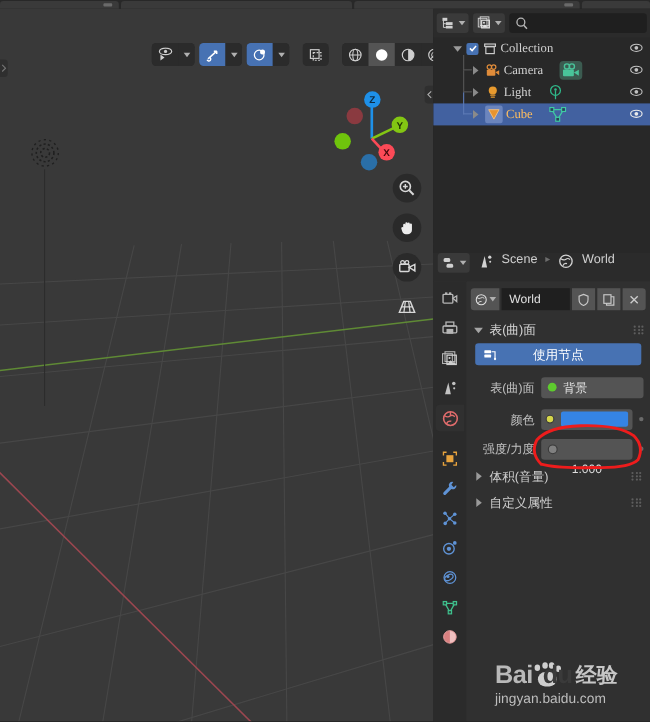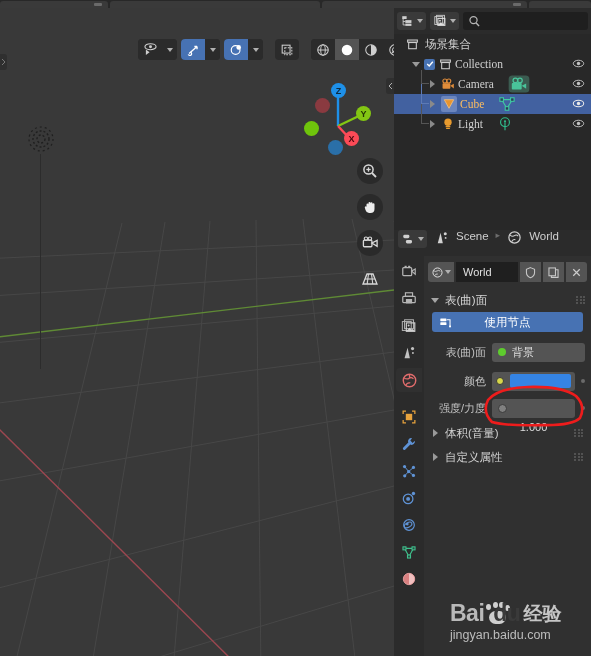--- a/index.html
+++ b/index.html
@@ -381,27 +381,20 @@
         <span class="chev"></span>
       </div>
       <div id="ol-search" title="">
         <svg width="13" height="13" viewBox="0 0 16 16" class="icn">
           <circle cx="6.8" cy="6.3" r="4.4" fill="none" stroke="#b6b6b6" stroke-width="1.5"></circle>
           <line x1="10" y1="9.8" x2="13.6" y2="13.6" stroke="#b6b6b6" stroke-width="1.7"></line>
         </svg>
       </div>
     </div>
 
-    <div class="ol-row" style="padding-left:12px">
-      <svg width="13" height="13" viewBox="0 0 16 16" class="icn" style="margin-right:6px">
-        <rect x="2" y="2.5" width="12" height="2.6" fill="none" stroke="#cfcfcf" stroke-width="1.3"></rect>
-        <rect x="3.3" y="5.6" width="9.4" height="7.6" fill="none" stroke="#cfcfcf" stroke-width="1.3"></rect>
-      </svg>
-      <span>场景集合</span>
-    </div>
 
     <div class="ol-row" style="padding-left:18px">
       <span class="ol-tri down"></span>
       <span class="ol-cb">
         <svg width="8" height="8" viewBox="0 0 10 10">
             <path d="M1.5 5 L4 7.5 L8.5 2.2" stroke="#fff" stroke-width="1.7" fill="none"></path>
           </svg>
       </span>
       <svg width="13" height="13" viewBox="0 0 16 16" class="icn">
         <rect x="2" y="2.5" width="12" height="2.6" fill="none" stroke="#cfcfcf" stroke-width="1.3"></rect>
@@ -437,46 +430,20 @@
         </svg>
       </span>
       <span class="eye">
         <svg width="13" height="13" viewBox="0 0 16 16" class="icn">
           <ellipse cx="8" cy="8" rx="6.4" ry="4" fill="none" stroke="#c2c2c2" stroke-width="1.2"></ellipse>
           <circle cx="8" cy="8" r="2.1" fill="#c2c2c2"></circle>
         </svg>
       </span>
     </div>
 
-    <div class="ol-row selected" style="padding-left:36px">
-      <span class="treeline" style="left:27px; top:-10px; width:1px; height:20px; background:#5d7ab5;"></span>
-      <span class="treeline" style="left:27px; top:9px; width:8px; height:1px; background:#5d7ab5;"></span>
-      <span class="ol-tri right"></span>
-      <span style="margin-left:2px; width:16px; height:16px; background:#6b85bd; border-radius:2px; display:flex; align-items:center; justify-content:center;">
-        <svg width="12" height="12" viewBox="0 0 14 14" class="icn">
-          <path d="M1.5 2 L12.5 2 L7 12 Z" fill="#e8942e" stroke="#f0c080" stroke-width="1"></path>
-        </svg>
-      </span>
-      <span class="ol-label sel">Cube</span>
-      <span style="margin-left:14px">
-        <svg width="18" height="16" viewBox="0 0 20 18" class="icn">
-          <path d="M4 4 L16 4 L10 14 Z" fill="none" stroke="#3fc9a3" stroke-width="1.3"></path>
-          <rect x="2" y="2" width="4" height="4" fill="#2a3f5c" stroke="#3fc9a3" stroke-width="1.2"></rect>
-          <rect x="14" y="2" width="4" height="4" fill="#2a3f5c" stroke="#3fc9a3" stroke-width="1.2"></rect>
-          <rect x="8" y="12" width="4" height="4" fill="#2a3f5c" stroke="#3fc9a3" stroke-width="1.2"></rect>
-        </svg>
-      </span>
-      <span class="eye">
-        <svg width="13" height="13" viewBox="0 0 16 16" class="icn">
-          <ellipse cx="8" cy="8" rx="6.4" ry="4" fill="none" stroke="#eaeaea" stroke-width="1.3"></ellipse>
-          <circle cx="8" cy="8" r="2.1" fill="#eaeaea"></circle>
-        </svg>
-      </span>
-    </div>
-
     <div class="ol-row" style="padding-left:36px">
       <span class="treeline" style="left:27px; top:-10px; width:1px; height:20px;"></span>
       <span class="treeline" style="left:27px; top:9px; width:8px; height:1px;"></span>
       <span class="ol-tri right"></span>
       <svg width="14" height="14" viewBox="0 0 16 16" class="icn" style="margin-left:2px">
         <circle cx="8" cy="6" r="4.2" fill="#e89a2e"></circle>
         <rect x="5.2" y="10.2" width="5.6" height="1.4" rx="0.6" fill="#e89a2e"></rect>
         <rect x="5.8" y="12.2" width="4.4" height="1.4" rx="0.6" fill="#e89a2e"></rect>
       </svg>
       <span class="ol-label">Light</span>
@@ -487,20 +454,46 @@
           <circle cx="9" cy="6" r="1.3" fill="#2fb98a"></circle>
         </svg>
       </span>
       <span class="eye">
         <svg width="13" height="13" viewBox="0 0 16 16" class="icn">
           <ellipse cx="8" cy="8" rx="6.4" ry="4" fill="none" stroke="#c2c2c2" stroke-width="1.2"></ellipse>
           <circle cx="8" cy="8" r="2.1" fill="#c2c2c2"></circle>
         </svg>
       </span>
     </div>
+
+    <div class="ol-row selected" style="padding-left:36px">
+      <span class="treeline" style="left:27px; top:-10px; width:1px; height:20px; background:#5d7ab5;"></span>
+      <span class="treeline" style="left:27px; top:9px; width:8px; height:1px; background:#5d7ab5;"></span>
+      <span class="ol-tri right"></span>
+      <span style="margin-left:2px; width:16px; height:16px; background:#6b85bd; border-radius:2px; display:flex; align-items:center; justify-content:center;">
+        <svg width="12" height="12" viewBox="0 0 14 14" class="icn">
+          <path d="M1.5 2 L12.5 2 L7 12 Z" fill="#e8942e" stroke="#f0c080" stroke-width="1"></path>
+        </svg>
+      </span>
+      <span class="ol-label sel">Cube</span>
+      <span style="margin-left:14px">
+        <svg width="18" height="16" viewBox="0 0 20 18" class="icn">
+          <path d="M4 4 L16 4 L10 14 Z" fill="none" stroke="#3fc9a3" stroke-width="1.3"></path>
+          <rect x="2" y="2" width="4" height="4" fill="#2a3f5c" stroke="#3fc9a3" stroke-width="1.2"></rect>
+          <rect x="14" y="2" width="4" height="4" fill="#2a3f5c" stroke="#3fc9a3" stroke-width="1.2"></rect>
+          <rect x="8" y="12" width="4" height="4" fill="#2a3f5c" stroke="#3fc9a3" stroke-width="1.2"></rect>
+        </svg>
+      </span>
+      <span class="eye">
+        <svg width="13" height="13" viewBox="0 0 16 16" class="icn">
+          <ellipse cx="8" cy="8" rx="6.4" ry="4" fill="none" stroke="#eaeaea" stroke-width="1.3"></ellipse>
+          <circle cx="8" cy="8" r="2.1" fill="#eaeaea"></circle>
+        </svg>
+      </span>
+    </div>
   </div>
 
   <div id="props">
     <div id="pr-header">
       <div class="hdr-btn">
         <svg width="15" height="14" viewBox="0 0 16 16" class="icn">
           <rect x="2" y="3" width="7" height="4" rx="1.6" fill="#d0d0d0"></rect>
           <rect x="5" y="9" width="7" height="4" rx="1.6" fill="#d0d0d0"></rect>
         </svg>
         <span class="chev"></span>

